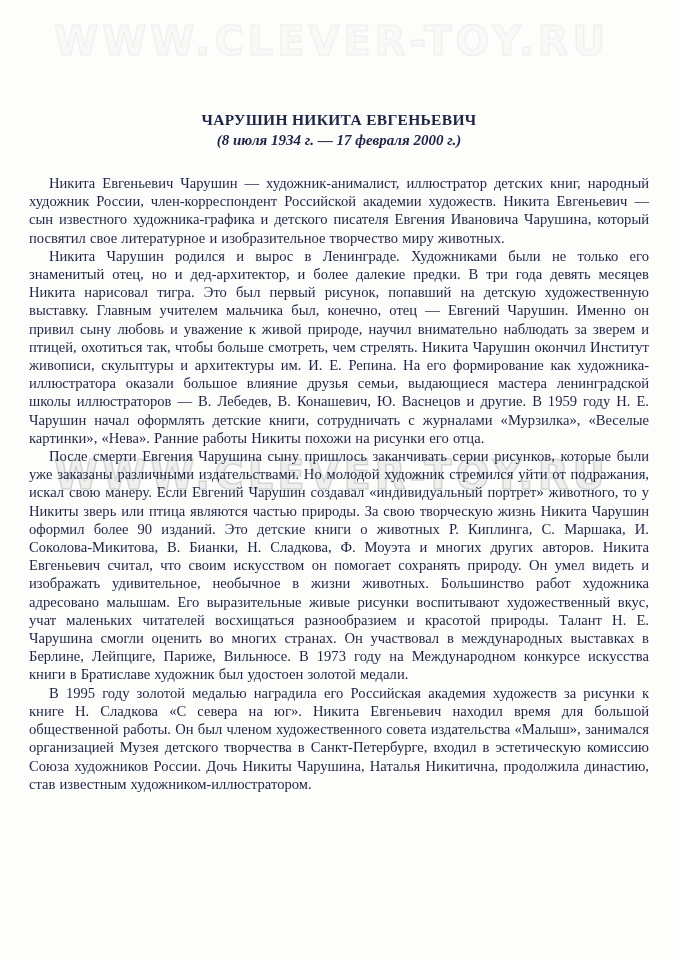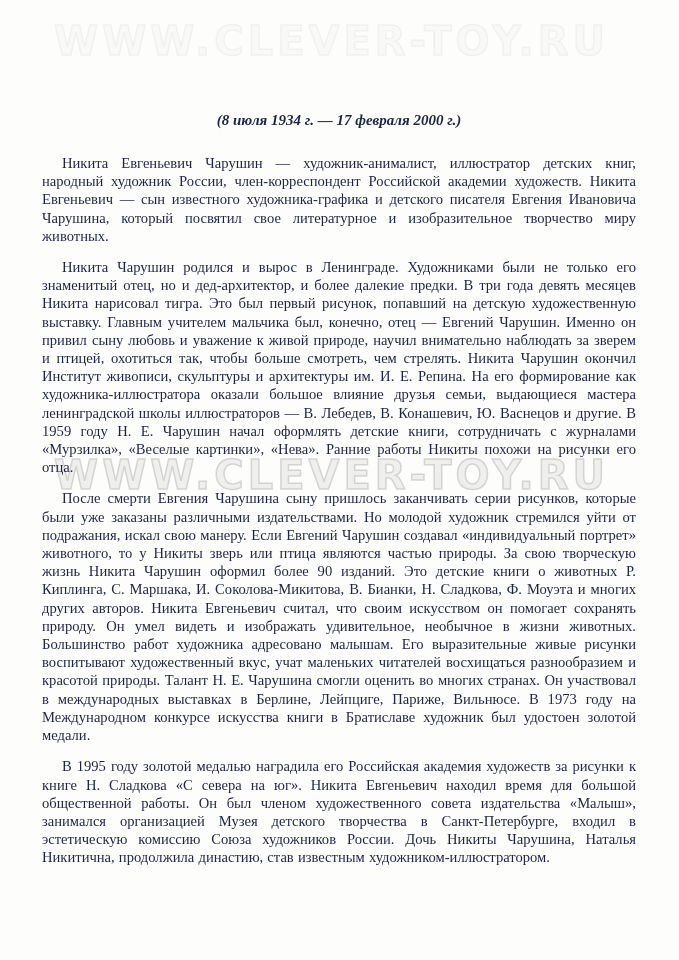--- a/index.html
+++ b/index.html
@@ -59,38 +59,39 @@
   }
   .dates {
     margin: 0 0 24px 0;
     text-align: center;
     font-size: 15px;
     line-height: 20px;
     font-weight: bold;
     font-style: italic;
   }
   .body-text p {
-    margin: 13px;
+    margin: 0;
     font-size: 14.6px;
     line-height: 18.2px;
     text-align: justify;
     text-indent: 20px;
     word-spacing: 0.5px;
   }
 </style>
 </head>
 <body>
 
 <div class="page">
 
   <div class="watermark top">WWW.CLEVER-TOY.RU</div>
 
   <div class="watermark mid">WWW.CLEVER-TOY.RU</div>
 
   <div class="article">
+    <h1 class="title">ЧАРУШИН НИКИТА ЕВГЕНЬЕВИЧ</h1>
     <h2 class="dates">(8 июля 1934 г. — 17 февраля 2000 г.)</h2>
 
     <div class="body-text">
       <p>Никита Евгеньевич Чарушин — художник-анималист, иллюстратор детских книг, народный художник России, член-корреспондент Российской академии художеств. Никита Евгеньевич — сын известного художника-графика и детского писателя Евгения Ивановича Чарушина, который посвятил свое литературное и изобразительное творчество миру животных.</p>
       <p>Никита Чарушин родился и вырос в Ленинграде. Художниками были не только его знаменитый отец, но и дед-архитектор, и более далекие предки. В три года девять месяцев Никита нарисовал тигра. Это был первый рисунок, попавший на детскую художественную выставку. Главным учителем мальчика был, конечно, отец — Евгений Чарушин. Именно он привил сыну любовь и уважение к живой природе, научил внимательно наблюдать за зверем и птицей, охотиться так, чтобы больше смотреть, чем стрелять. Никита Чарушин окончил Институт живописи, скульптуры и архитектуры им. И. Е. Репина. На его формирование как художника-иллюстратора оказали большое влияние друзья семьи, выдающиеся мастера ленинградской школы иллюстраторов — В. Лебедев, В. Конашевич, Ю. Васнецов и другие. В 1959 году Н. Е. Чарушин начал оформлять детские книги, сотрудничать с журналами «Мурзилка», «Веселые картинки», «Нева». Ранние работы Никиты похожи на рисунки его отца.</p>
       <p>После смерти Евгения Чарушина сыну пришлось заканчивать серии рисунков, которые были уже заказаны различными издательствами. Но молодой художник стремился уйти от подражания, искал свою манеру. Если Евгений Чарушин создавал «индивидуальный портрет» животного, то у Никиты зверь или птица являются частью природы. За свою творческую жизнь Никита Чарушин оформил более 90 изданий. Это детские книги о животных Р. Киплинга, С. Маршака, И. Соколова-Микитова, В. Бианки, Н. Сладкова, Ф. Моуэта и многих других авторов. Никита Евгеньевич считал, что своим искусством он помогает сохранять природу. Он умел видеть и изображать удивительное, необычное в жизни животных. Большинство работ художника адресовано малышам. Его выразительные живые рисунки воспитывают художественный вкус, учат маленьких читателей восхищаться разнообразием и красотой природы. Талант Н. Е. Чарушина смогли оценить во многих странах. Он участвовал в международных выставках в Берлине, Лейпциге, Париже, Вильнюсе. В 1973 году на Международном конкурсе искусства книги в Братиславе художник был удостоен золотой медали.</p>
       <p>В 1995 году золотой медалью наградила его Российская академия художеств за рисунки к книге Н. Сладкова «С севера на юг». Никита Евгеньевич находил время для большой общественной работы. Он был членом художественного совета издательства «Малыш», занимался организацией Музея детского творчества в Санкт-Петербурге, входил в эстетическую комиссию Союза художников России. Дочь Никиты Чарушина, Наталья Никитична, продолжила династию, став известным художником-иллюстратором.</p>
     </div>
   </div>
 

